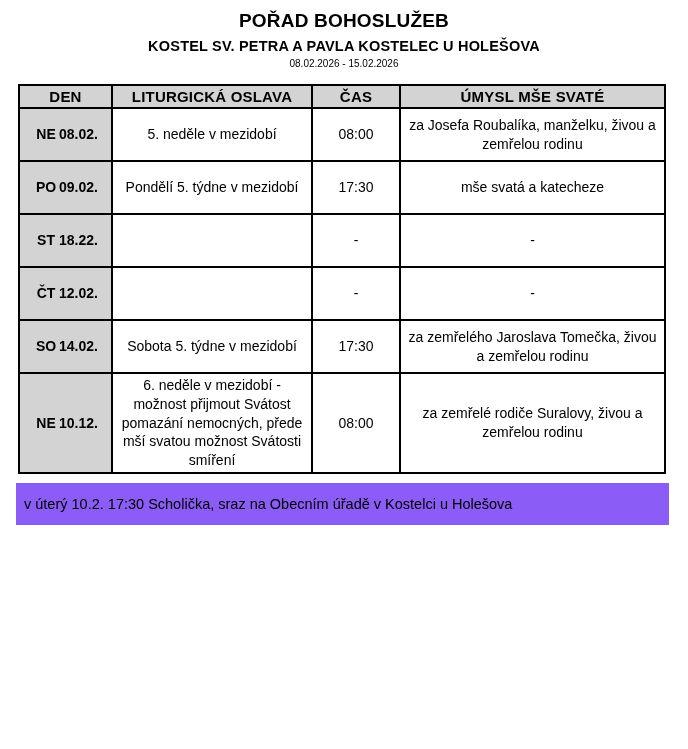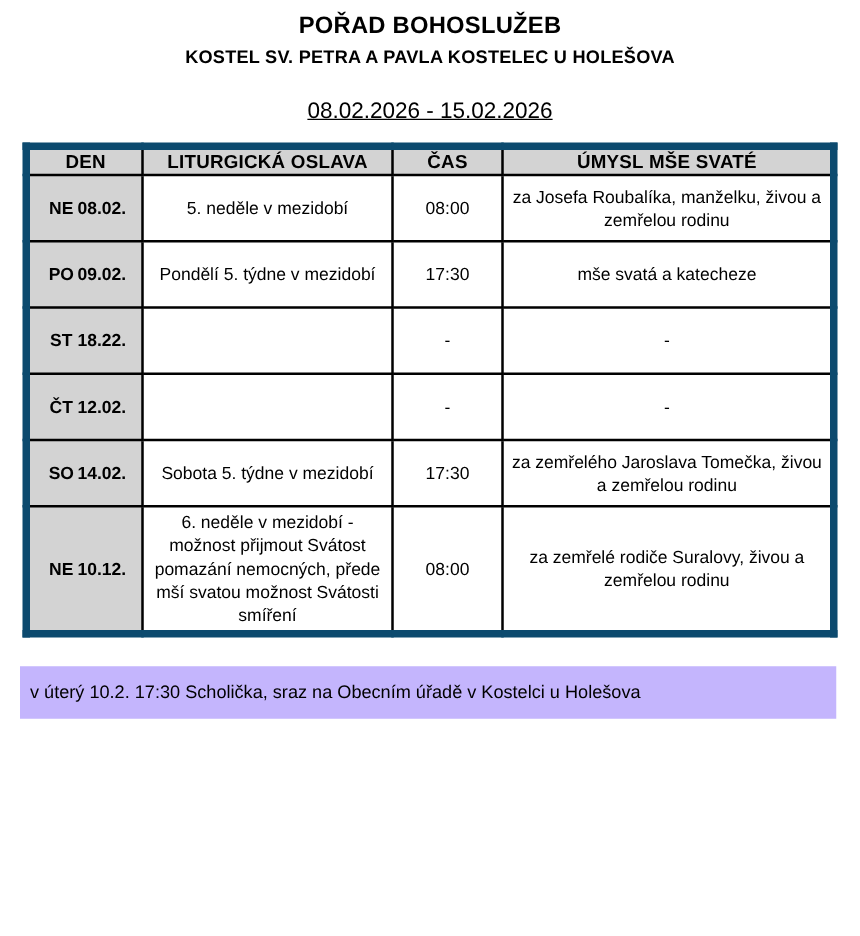--- a/index.html
+++ b/index.html
@@ -23,33 +23,32 @@
     font-weight: bold;
     letter-spacing: 0.2px;
   }
   .title-line2 {
     font-size: 14.5px;
     font-weight: bold;
     margin-top: 6px;
     letter-spacing: 0.2px;
   }
   .title-date {
-    font-size: 18px;
+    font-size: 10px;
     font-weight: normal;
-    margin-top: 24px;
-    text-decoration: underline;
+    margin-top: 4px;
   }
 
   
   table.schedule {
     border-collapse: collapse;
     table-layout: fixed;
     width: 646px;
     margin: 15px 0 0 18px;
-    border: 6px solid #0c4a6e;
+    border: 2px solid #0c4a6e;
   }
   table.schedule th,
   table.schedule td {
     border: 2px solid #000000;
   }
   table.schedule th {
     background: #d3d3d3;
     font-size: 15px;
     font-weight: bold;
     height: 23px;
@@ -71,24 +70,24 @@
     text-align: left;
     padding-left: 6px;
     white-space: nowrap;
   }
   .day-abbr { display: inline-block; min-width: 26px; }
   tr.row-std  { height: 53px; }
   tr.row-tall { height: 95px; }
 
   
   .footer-bar {
-    margin: 23px 0 0 16px;
+    margin: 9px 0 0 16px;
     width: 653px;
     height: 42px;
-    background: #c4b5fd;
+    background: #8b5cf6;
     display: flex;
     align-items: center;
     padding-left: 8px;
     font-size: 14.5px;
   }
 </style>
 </head>
 <body>
 
 <div class="page">

